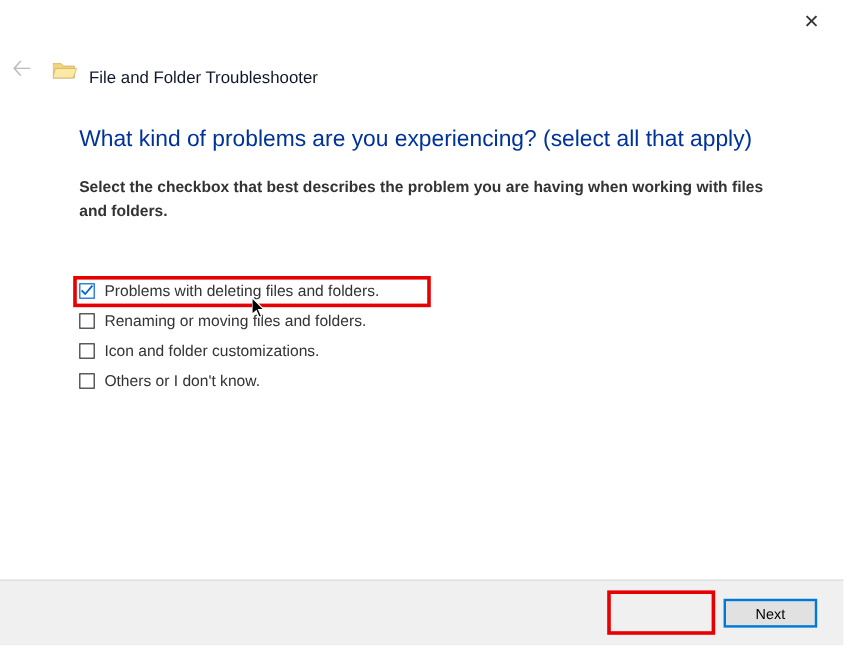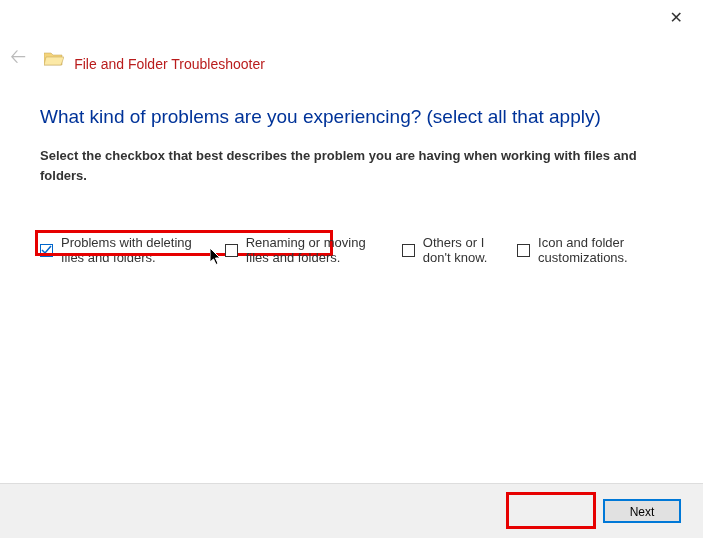--- a/index.html
+++ b/index.html
@@ -2,25 +2,25 @@
 <html><head>
   <meta charset="utf-8">
   <style>
     * { margin: 0; padding: 0; box-sizing: border-box; font-family: "Segoe UI", Arial, sans-serif; }
     body { background: #fff; width: 703px; height: 538px; position: relative; overflow: hidden; }
     .close-btn { position: absolute; top: 8px; right: 20px; font-size: 16px; color: #333; cursor: pointer; }
     .header { display: flex; align-items: center; padding: 42px 20px 0 10px; }
     .back-arrow { font-size: 20px; color: #bbb; margin-right: 18px; }
     .folder-icon { width: 20px; height: 16px; margin-right: 10px; display: inline-block; position: relative; }
     .folder-icon svg { width: 100%; height: 100%; }
-    .header-title { font-size: 14px; color: #b91c1c; margin-top: 10px; }
-    .content { padding: 30px 46px 0 40px; }
+    .header-title { font-size: 14px; color: #0f172a; margin-top: 10px; }
+    .content { padding: 30px 46px 0 66px; }
     .question { color: #003399; font-size: 19px; font-weight: 400; margin-bottom: 18px; }
     .instruction { color: #333; font-size: 13px; line-height: 1.5; margin-bottom: 50px; font-weight: bold; }
-    .options { display: flex; flex-direction: row; gap: 10px; }
+    .options { display: flex; flex-direction: column; gap: 10px; }
     .option-row { display: flex; align-items: center; gap: 8px; position: relative; }
     .checkbox { width: 13px; height: 13px; border: 1px solid #333; background: #fff; display: inline-flex; align-items: center; justify-content: center; cursor: pointer; flex-shrink: 0; }
     .checkbox.checked { border-color: #0066cc; }
     .checkmark { display: none; }
     .checkbox.checked .checkmark { display: block; }
     .option-label { font-size: 13px; color: #333; cursor: pointer; }
     .red-box { position: absolute; border: 3px solid #e60000; pointer-events: none; }
     .red-box-option1 { top: -5px; left: -5px; width: 298px; height: 26px; }
     .cursor { position: absolute; top: 248px; left: 210px; pointer-events: none; }
     .footer { position: absolute; bottom: 0; left: 0; right: 0; height: 55px; border-top: 1px solid #ddd; background: #f0f0f0; display: flex; align-items: center; justify-content: flex-end; padding-right: 22px; gap: 10px; }
@@ -60,27 +60,27 @@
     <div class="option-row">
       <span class="checkbox">
         
       </span>
       <span class="option-label">Renaming or moving files and folders.</span>
     </div>
     <div class="option-row">
       <span class="checkbox">
         
       </span>
-      <span class="option-label">Others or I don't know.</span>
+      <span class="option-label">Icon and folder customizations.</span>
     </div>
     <div class="option-row">
       <span class="checkbox">
         
       </span>
-      <span class="option-label">Icon and folder customizations.</span>
+      <span class="option-label">Others or I don't know.</span>
     </div>
   </div>
 </div>
 
 <svg class="cursor" width="14" height="18" viewBox="0 0 14 18">
   <path d="M0 0 L0 14 L3.5 11 L6 16.5 L8 15.5 L5.5 10 L10 10 Z" fill="#000" stroke="#fff" stroke-width="1"></path>
 </svg>
 
 <div class="footer">
   <div class="btn btn-next">Next</div>

